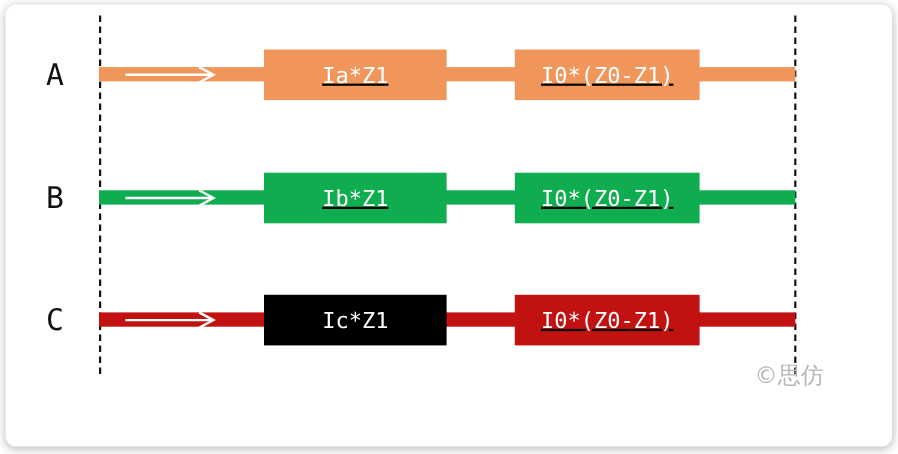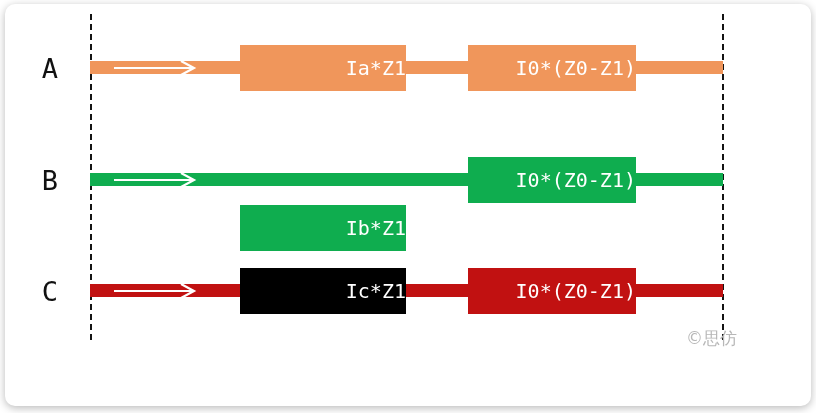--- a/index.html
+++ b/index.html
@@ -69,39 +69,40 @@
     top: 13px;
     z-index: 2;
   }
   .block {
     position: absolute;
     top: 0;
     height: 46px;
     z-index: 3;
     display: flex;
     align-items: center;
-    justify-content: flex-end;
+    justify-content: center;
+    text-decoration: underline;
   }
   .block1 { left: 240px; width: 166px; }
   .block2 { left: 468px; width: 168px; }
   .block span {
     color: #ffffff;
     font-size: 20px;
     font-family: "DejaVu Sans Mono", "Liberation Mono", monospace;
     white-space: nowrap;
   }
   .row-a { top: 45px; }
   .row-b { top: 157px; }
   .row-c { top: 268px; }
 
   .watermark {
     position: absolute;
     left: 686px;
     top: 326px;
-    font-size: 17px;
+    font-size: 21px;
     line-height: 1.45;
     color: #b7b7b7;
     font-family: "DejaVu Sans", "Liberation Sans", sans-serif;
     text-align: right;
     z-index: 4;
   }
 </style>
 </head>
 <body>
 
@@ -127,21 +128,21 @@
       </div>
     </div>
 
     <div class="row row-b">
       <div class="phase-label">B</div>
       <div class="bar colored" style="background: rgb(15, 173, 79);"></div>
       <svg class="arrow" width="95" height="20" viewBox="0 0 95 20">
         <line x1="2" y1="10" x2="80" y2="10" stroke="#ffffff" stroke-width="2.2"></line>
         <path d="M69 3 L82 10 L69 17" fill="none" stroke="#ffffff" stroke-width="2.2"></path>
       </svg>
-      <div class="block block1 colored" style="background: rgb(15, 173, 79); margin-top: 48px;">
+      <div class="block block1 colored" style="background: rgb(15, 173, 79);">
         <span>Ib*Z1</span>
       </div>
       <div class="block block2 colored" style="background: rgb(15, 173, 79);">
         <span>I0*(Z0-Z1)</span>
       </div>
     </div>
 
     <div class="row row-c">
       <div class="phase-label">C</div>
       <div class="bar colored" style="background: rgb(193, 17, 17);"></div>

